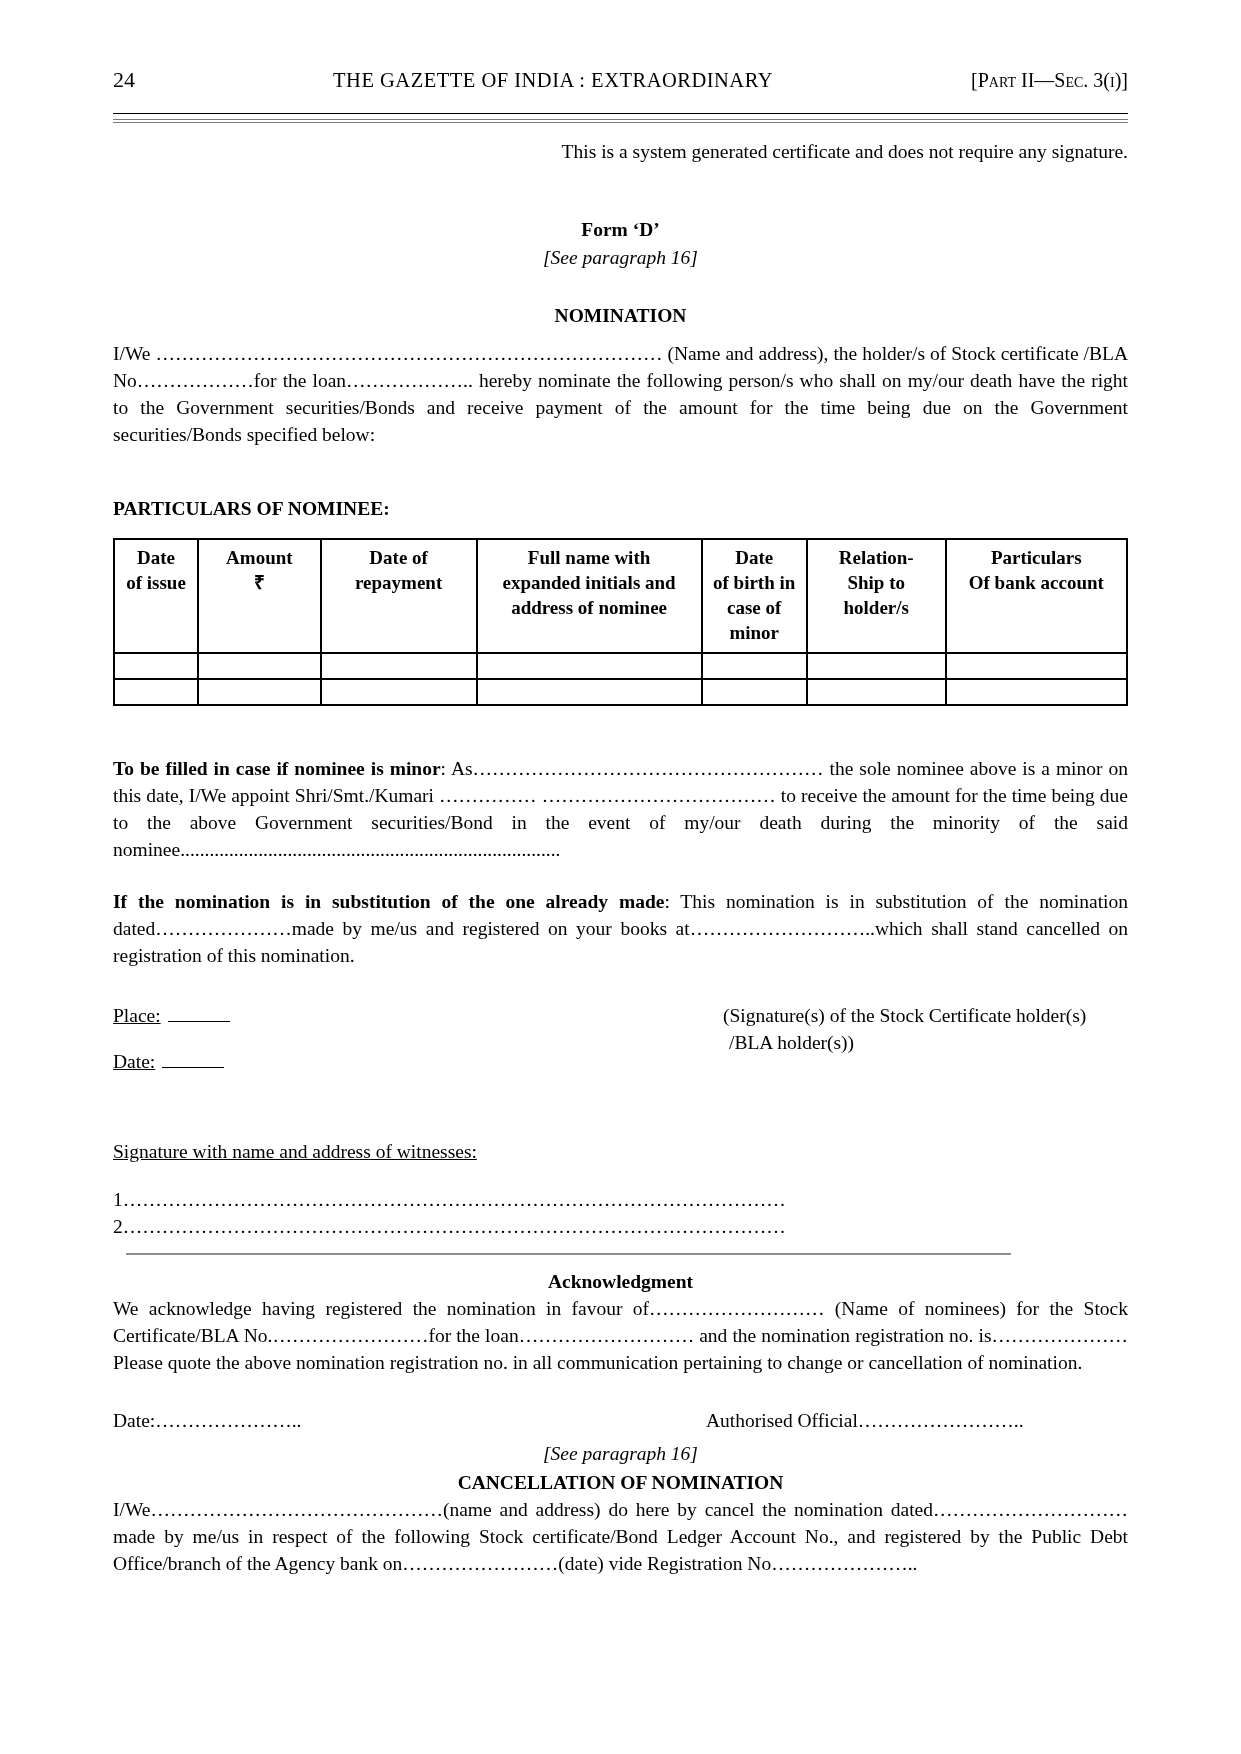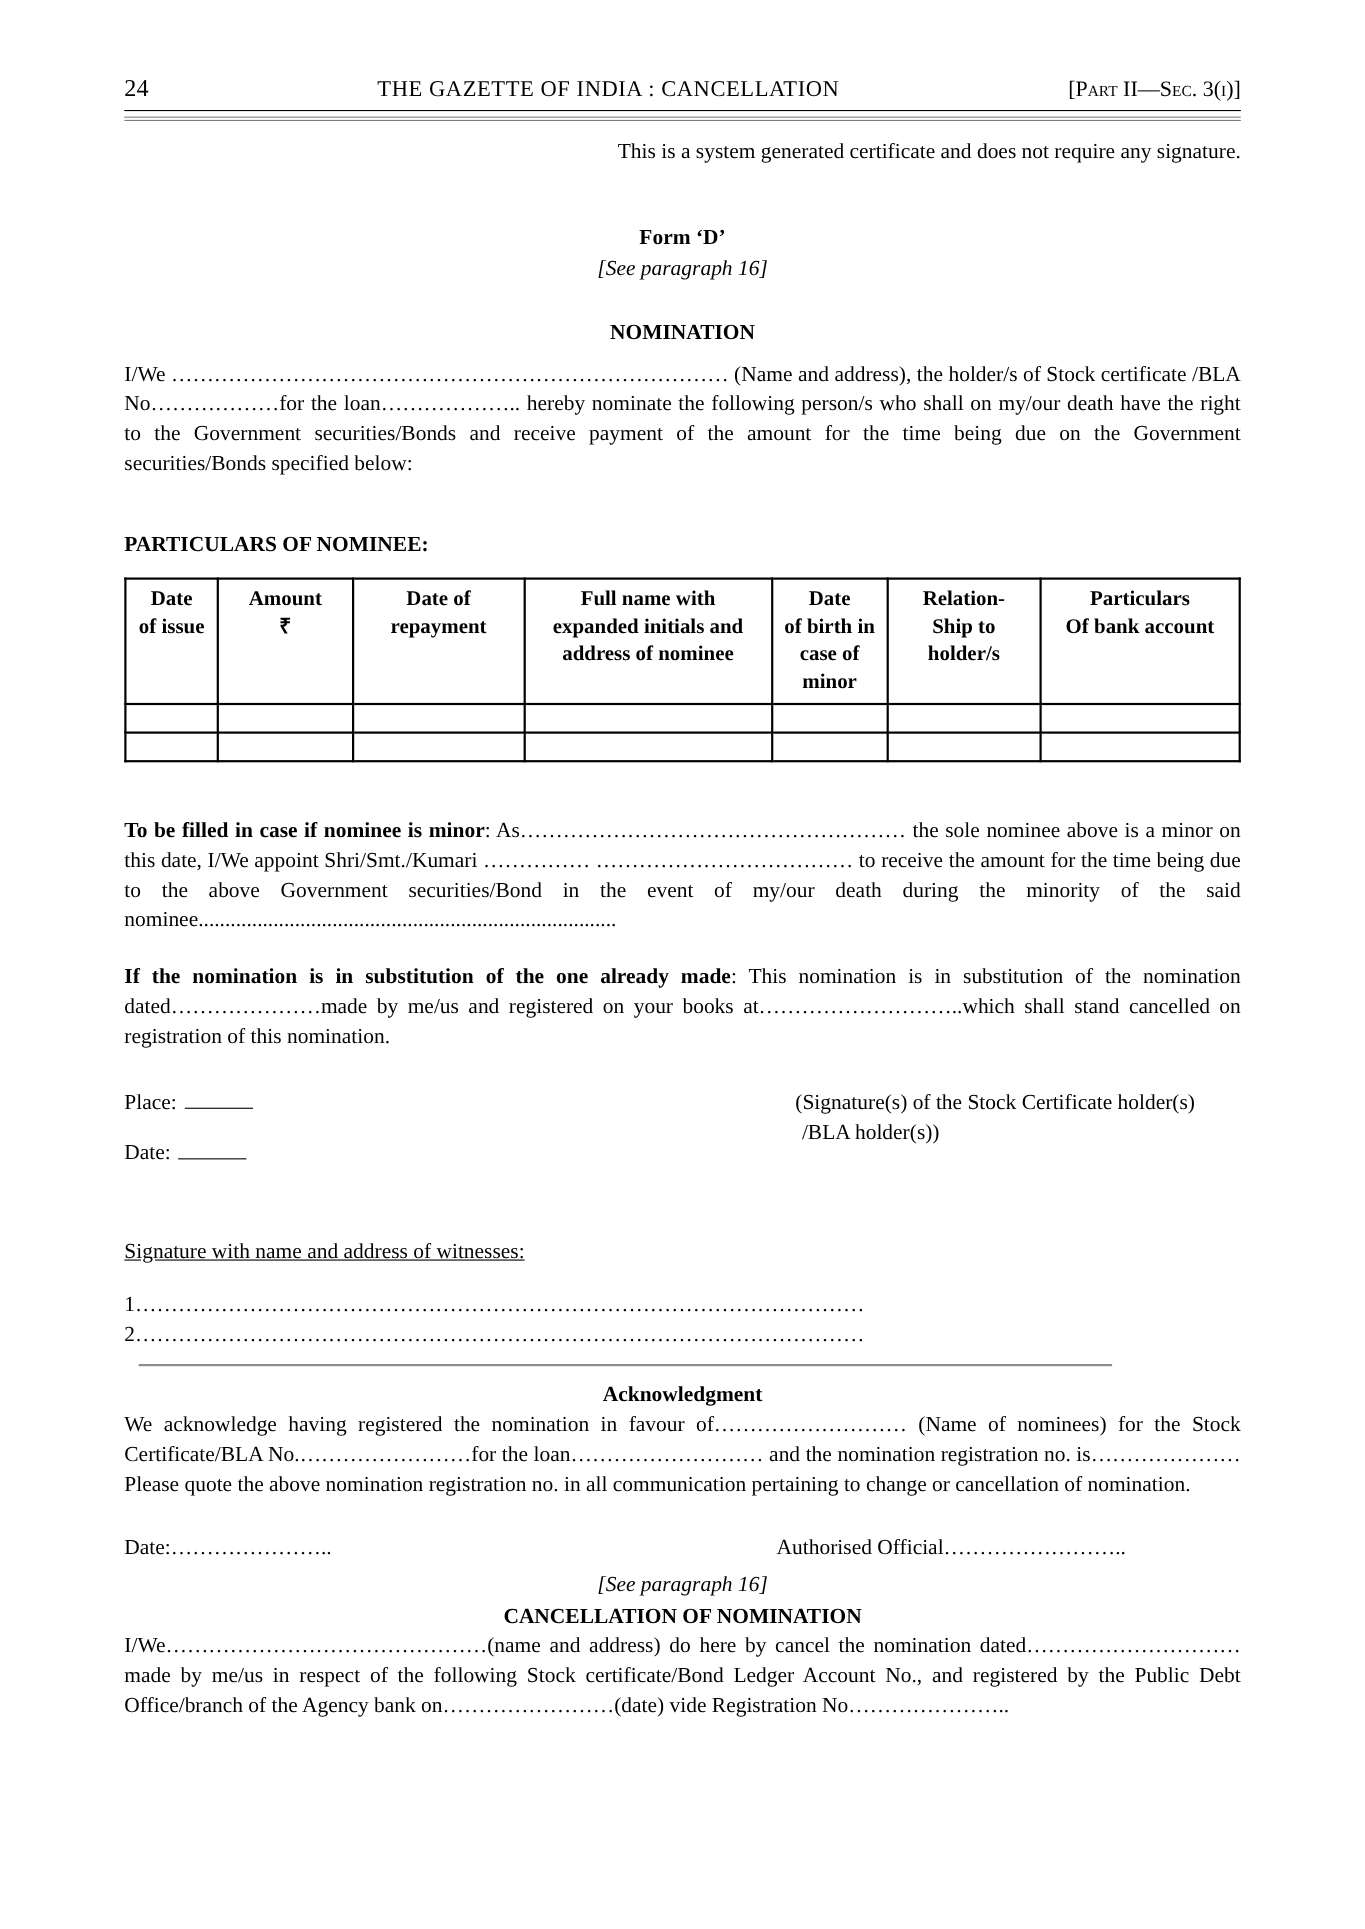--- a/index.html
+++ b/index.html
@@ -7,21 +7,21 @@
   .page {
     width:1241px; height:1754px; background:#fff; color:#000;
     font-family:"Liberation Serif", serif;
     font-size:19.5px; line-height:27px;
     padding:66px 113px 0 113px;
     position:relative; margin:0 auto; overflow:hidden;
   }
   
   .masthead {
     display:flex; justify-content:space-between; align-items:baseline;
-    border-bottom:1.5px solid #000; padding-bottom:5px;gap:31px;
+    border-bottom:1.5px solid #000; padding-bottom:19px;gap:31px;
   }
   .masthead .pageno { font-size:22px; }
   .masthead .gztitle { font-size:20.5px; letter-spacing:0.5px; }
   .masthead .partsec { font-size:20px; font-variant:small-caps; }
   .double-rule {
     height:4px; margin-top:5px;
     border-top:1.5px solid #7c7c7c; border-bottom:1.5px solid #7c7c7c;
   }
   .system-note { text-align:right; margin-top:15px; }
 
@@ -47,21 +47,21 @@
     font-weight:bold; text-align:center; vertical-align:top;
     white-space:pre-line; padding:5px 3px 7px 3px; line-height:25px;
     font-size:19px;
   }
   table.nominee td.blank { height:26px; }
 
   .minor-para { margin-top:49px; }
   .subst-para { margin-top:25px; }
 
   
-  .place-sig { position:relative; margin-top:33px; height:100px; }
+  .place-sig { position:relative; margin-top:33px; height:100px;text-decoration:underline; }
   .blankline {
     display:inline-block; width:62px; border-bottom:1.8px solid #000;
     height:18px; margin-left:7px;
   }
   .date-line { margin-top:19px; }
   .sig-col { position:absolute; left:610px; top:0; }
   .sig-col .l2 { padding-left:6px; }
 
   .witness-heading { margin-top:36px; text-decoration:underline; }
   .witness-line { margin-top:0; }
@@ -83,21 +83,21 @@
   .forme-heading { margin-top:2px; }
   .forme-body { margin-top:0; }
 </style>
 </head>
 <body>
 
 <div class="page">
 
   <div class="masthead">
     <span class="pageno">24</span>
-    <span class="gztitle">THE GAZETTE OF INDIA : CANCELLATION</span>
+    <span class="gztitle">THE GAZETTE OF INDIA : EXTRAORDINARY</span>
     <span class="partsec">[Part II—Sec. 3(i)]</span>
   </div>
   <div class="double-rule"></div>
 
   <div class="system-note">This is a system generated certificate and does not require any signature.</div>
 
   <div class="c b formd-title">Form ‘D’</div>
   <div class="c i formd-see">[See paragraph 16]</div>
   <div class="c b nomination">NOMINATION</div>
 

